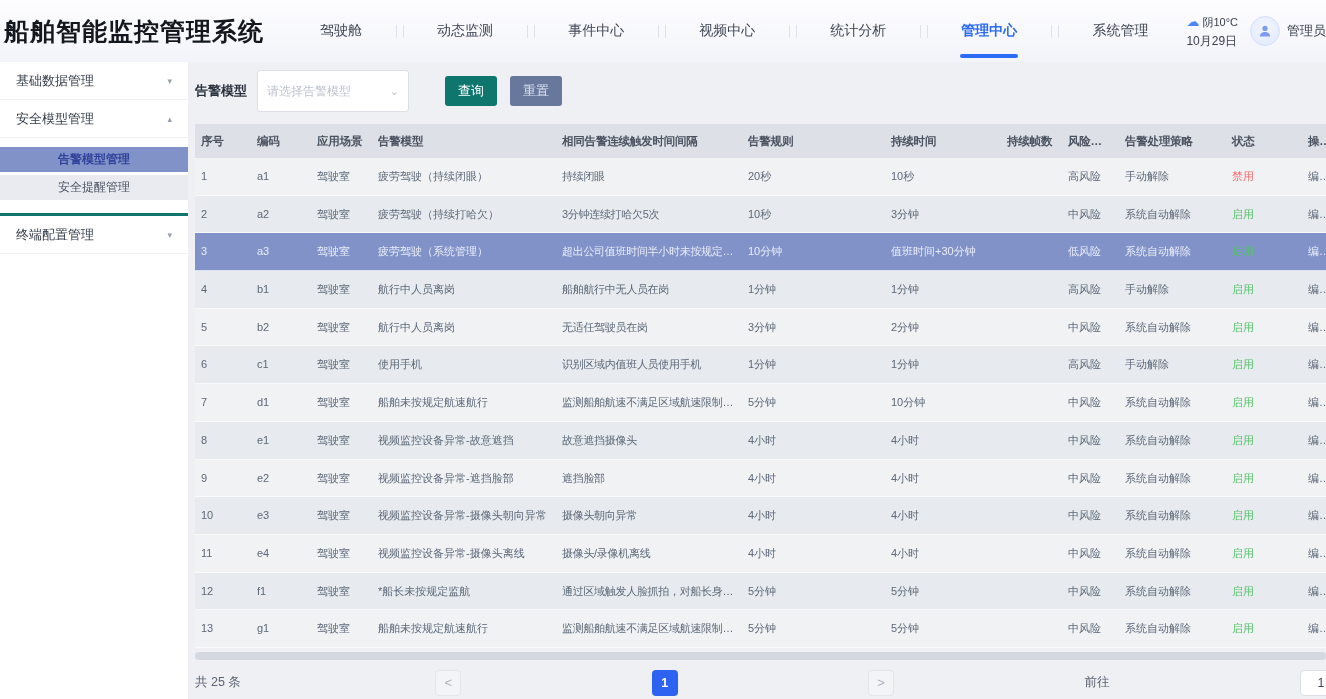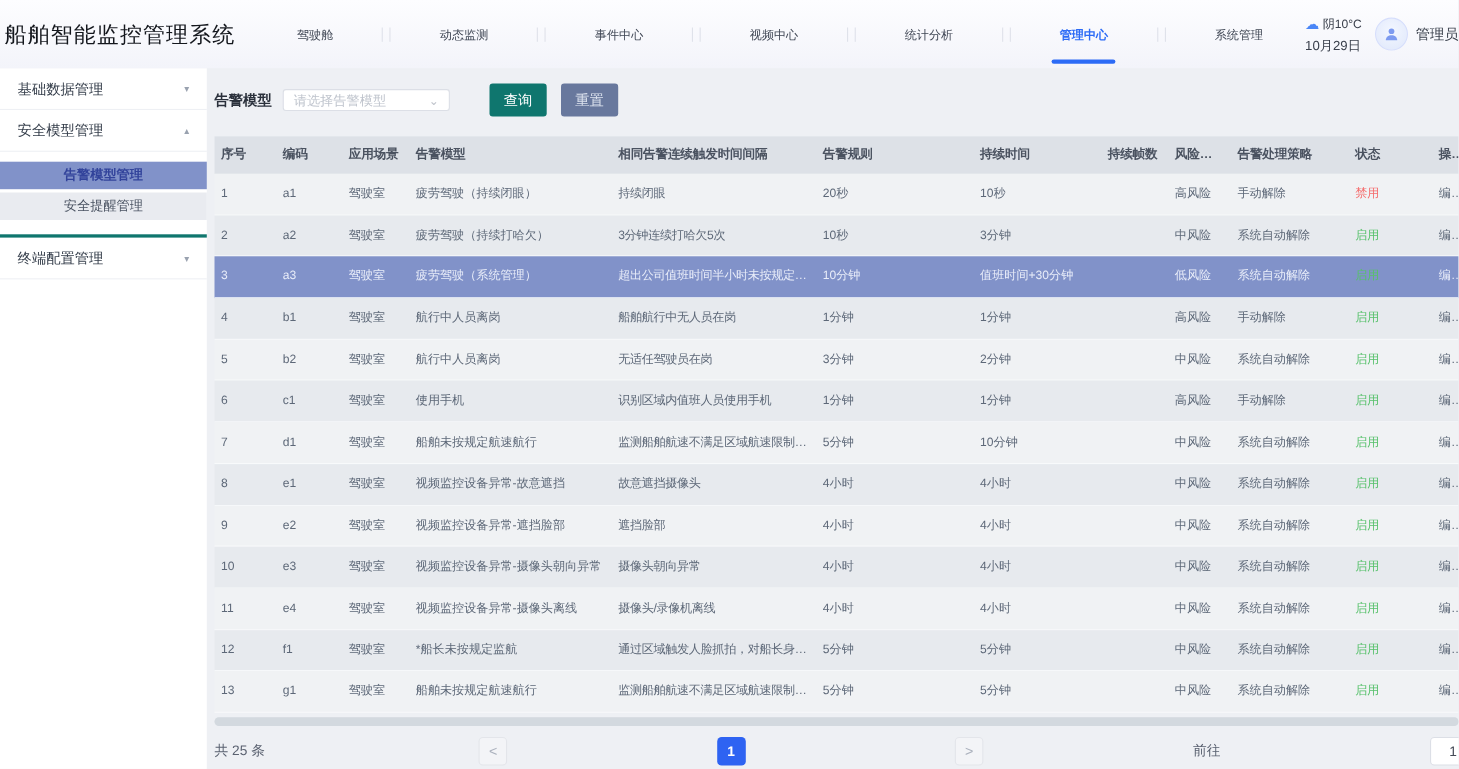--- a/index.html
+++ b/index.html
@@ -2,24 +2,24 @@
 <html><head>
 <meta charset="utf-8">
 <style>
   *{box-sizing:border-box;margin:0;padding:0}
   html,body{width:1326px;height:699px;overflow:hidden}
   body{position:relative;background:#eef0f4;font-family:"Liberation Sans",sans-serif}
 
   
   .header{position:absolute;top:0;left:0;width:1326px;height:62px;z-index:6;
     background:linear-gradient(180deg,#fdfdff 0%,#f3f4fa 100%);display:flex;align-items:center}
-  .app-title{flex:none;font-size:20px;font-weight:normal;color:#14171d;letter-spacing:1px;
+  .app-title{flex:none;font-size:25px;font-weight:bold;color:#14171d;letter-spacing:1px;
     padding-left:4px;white-space:nowrap}
   .nav{flex:1;display:flex;align-items:center;justify-content:space-between;margin:0 38px 0 56px;height:62px}
-  .nav-item{position:relative;height:62px;display:flex;align-items:center;font-size:11px;
+  .nav-item{position:relative;height:62px;display:flex;align-items:center;font-size:14px;
     color:#3f4654;cursor:pointer;white-space:nowrap}
   .nav-item.active{color:#2c6bf6;font-weight:bold}
   .nav-item.active::after{content:"";position:absolute;left:50%;transform:translateX(-50%);
     bottom:4px;width:58px;height:4px;border-radius:2px;background:#2c6bf6}
   .nav-sep{width:8px;height:13px;border-left:1px solid #dfe2ea;border-right:1px solid #dfe2ea}
   .weather{flex:none;font-size:11px;color:#3a404c;line-height:1.5;margin-right:12px;white-space:nowrap}
   .weather .w-line{display:flex;align-items:center;gap:3px}
   .cloud{color:#4a86f7;font-size:13px}
   .w-date{font-size:12px}
   .avatar{flex:none;width:30px;height:30px;border-radius:50%;margin-right:7px;
@@ -36,21 +36,21 @@
   .chevron{color:#99a1af;font-size:9px}
   .side-sublist{padding:6px 0 10px 0;border-bottom:3px solid #0f766e}
   .side-sub{height:25px;margin:3px 0;display:flex;align-items:center;justify-content:center;
     font-size:12px;color:#4a5362;background:#e9ebf0;cursor:pointer}
   .side-sub.active{font-weight:bold}
 
   
   .main{position:absolute;left:195px;top:62px;right:0;bottom:0}
   .filter-row{display:flex;align-items:center;height:30px;margin-top:14px}
   .filter-label{font-size:13px;font-weight:bold;color:#2b313c;margin-right:10px;white-space:nowrap}
-  .select{width:152px;height:20px;background:#fff;border:1px solid #dcdfe6;border-radius:3px;
+  .select{width:152px;height:42px;background:#fff;border:1px solid #dcdfe6;border-radius:3px;
     display:flex;align-items:center;justify-content:space-between;padding:0 9px;margin-right:36px;cursor:pointer}
   .select .ph{font-size:12px;color:#bfc4cd;white-space:nowrap;overflow:hidden}
   .select .chev{color:#c0c4cc;font-size:11px}
   .btn{height:30px;border:none;border-radius:3px;font-size:13px;padding:0 13px;cursor:pointer;white-space:nowrap}
   .btn-primary{background:#0f766e;color:#fff;margin-right:13px}
   .btn-reset{background:#68789d;color:#dce2ee}
 
   
   .table{margin-top:18px}
   .thead,.trow{display:grid;

